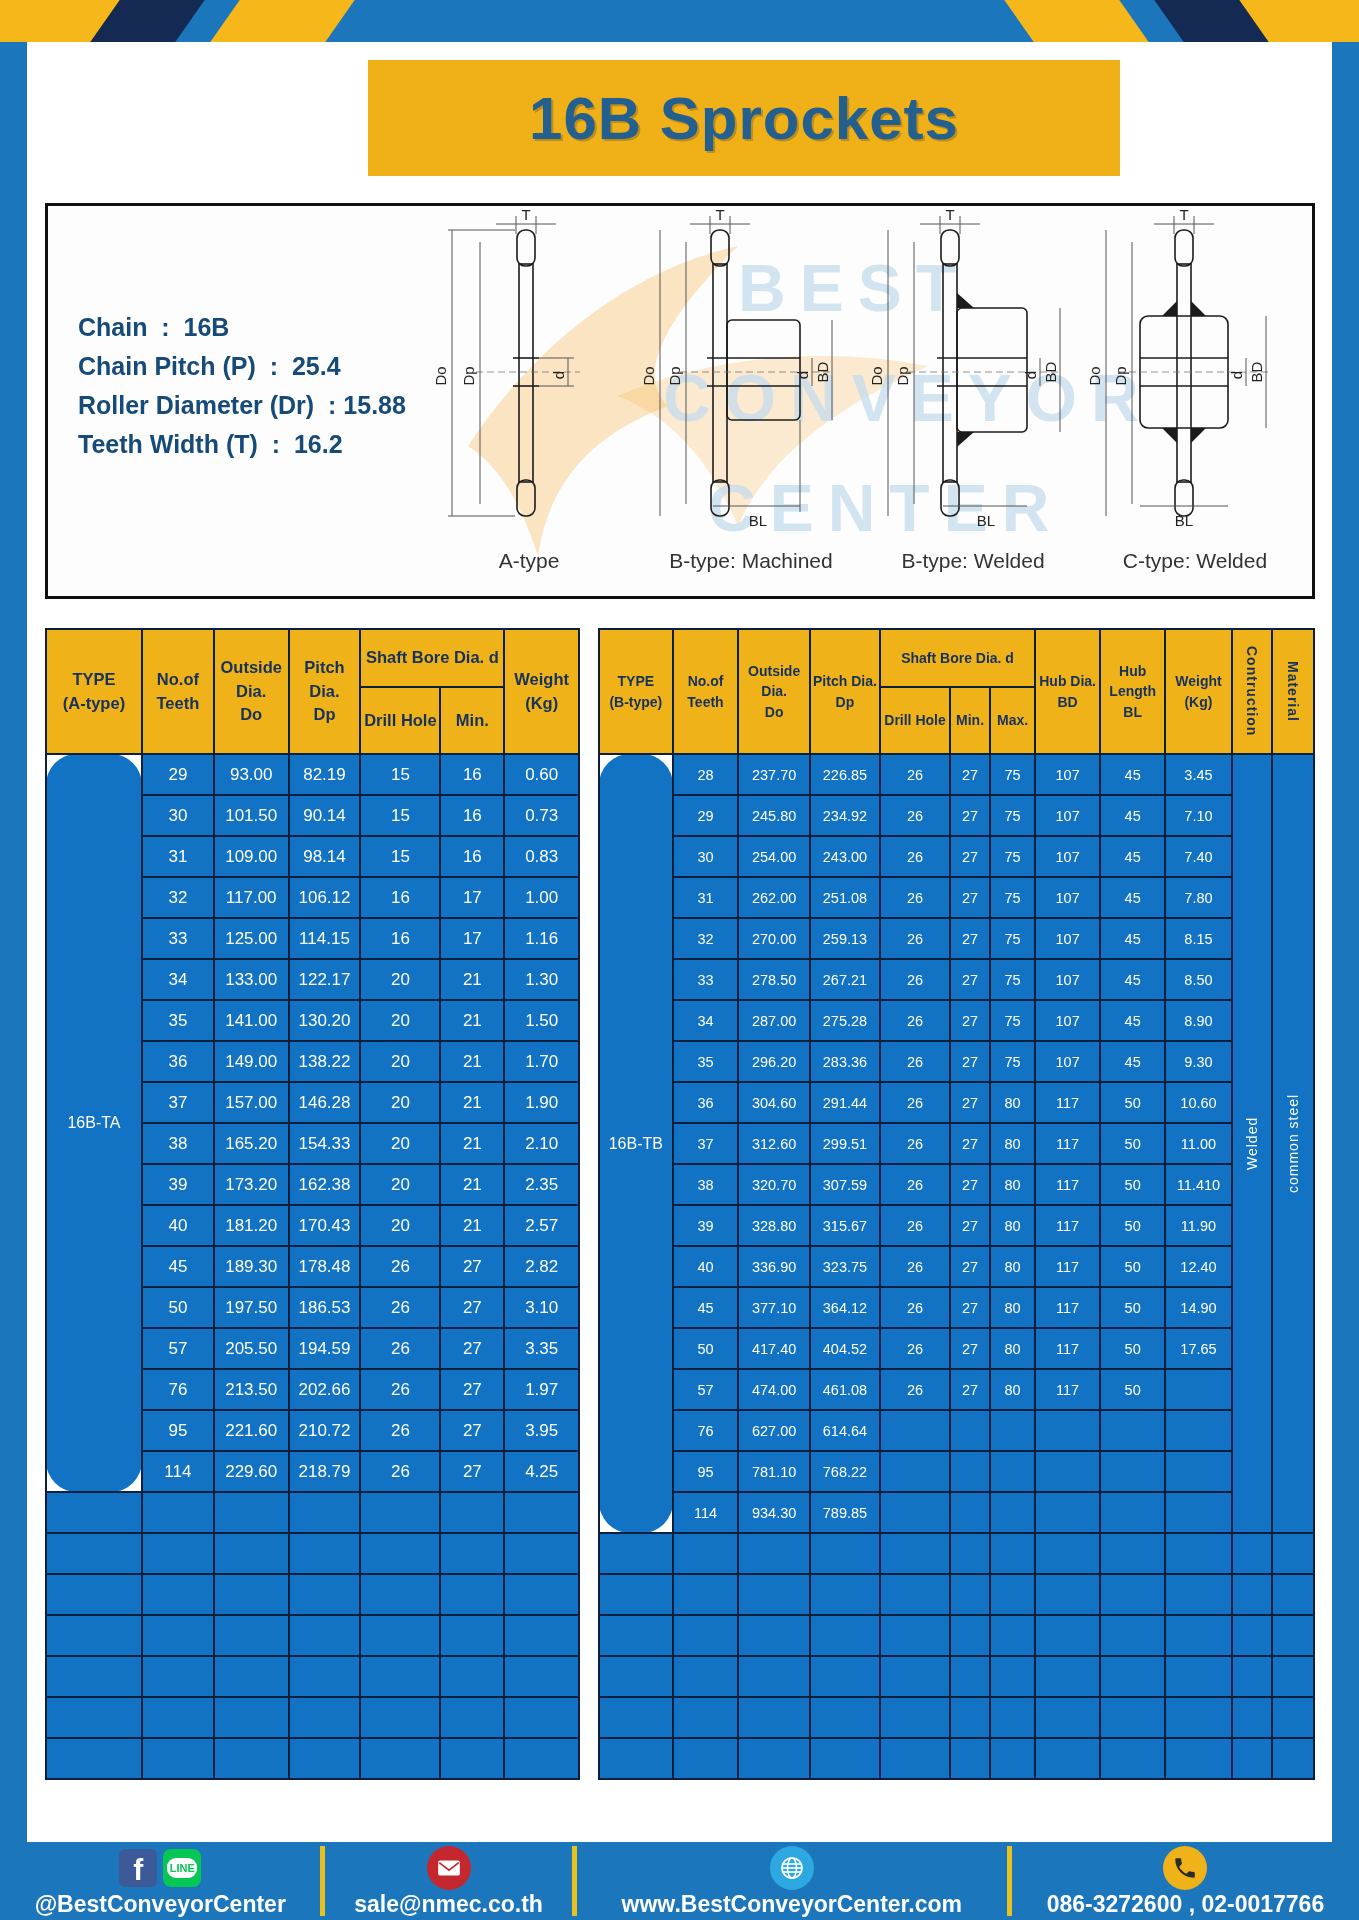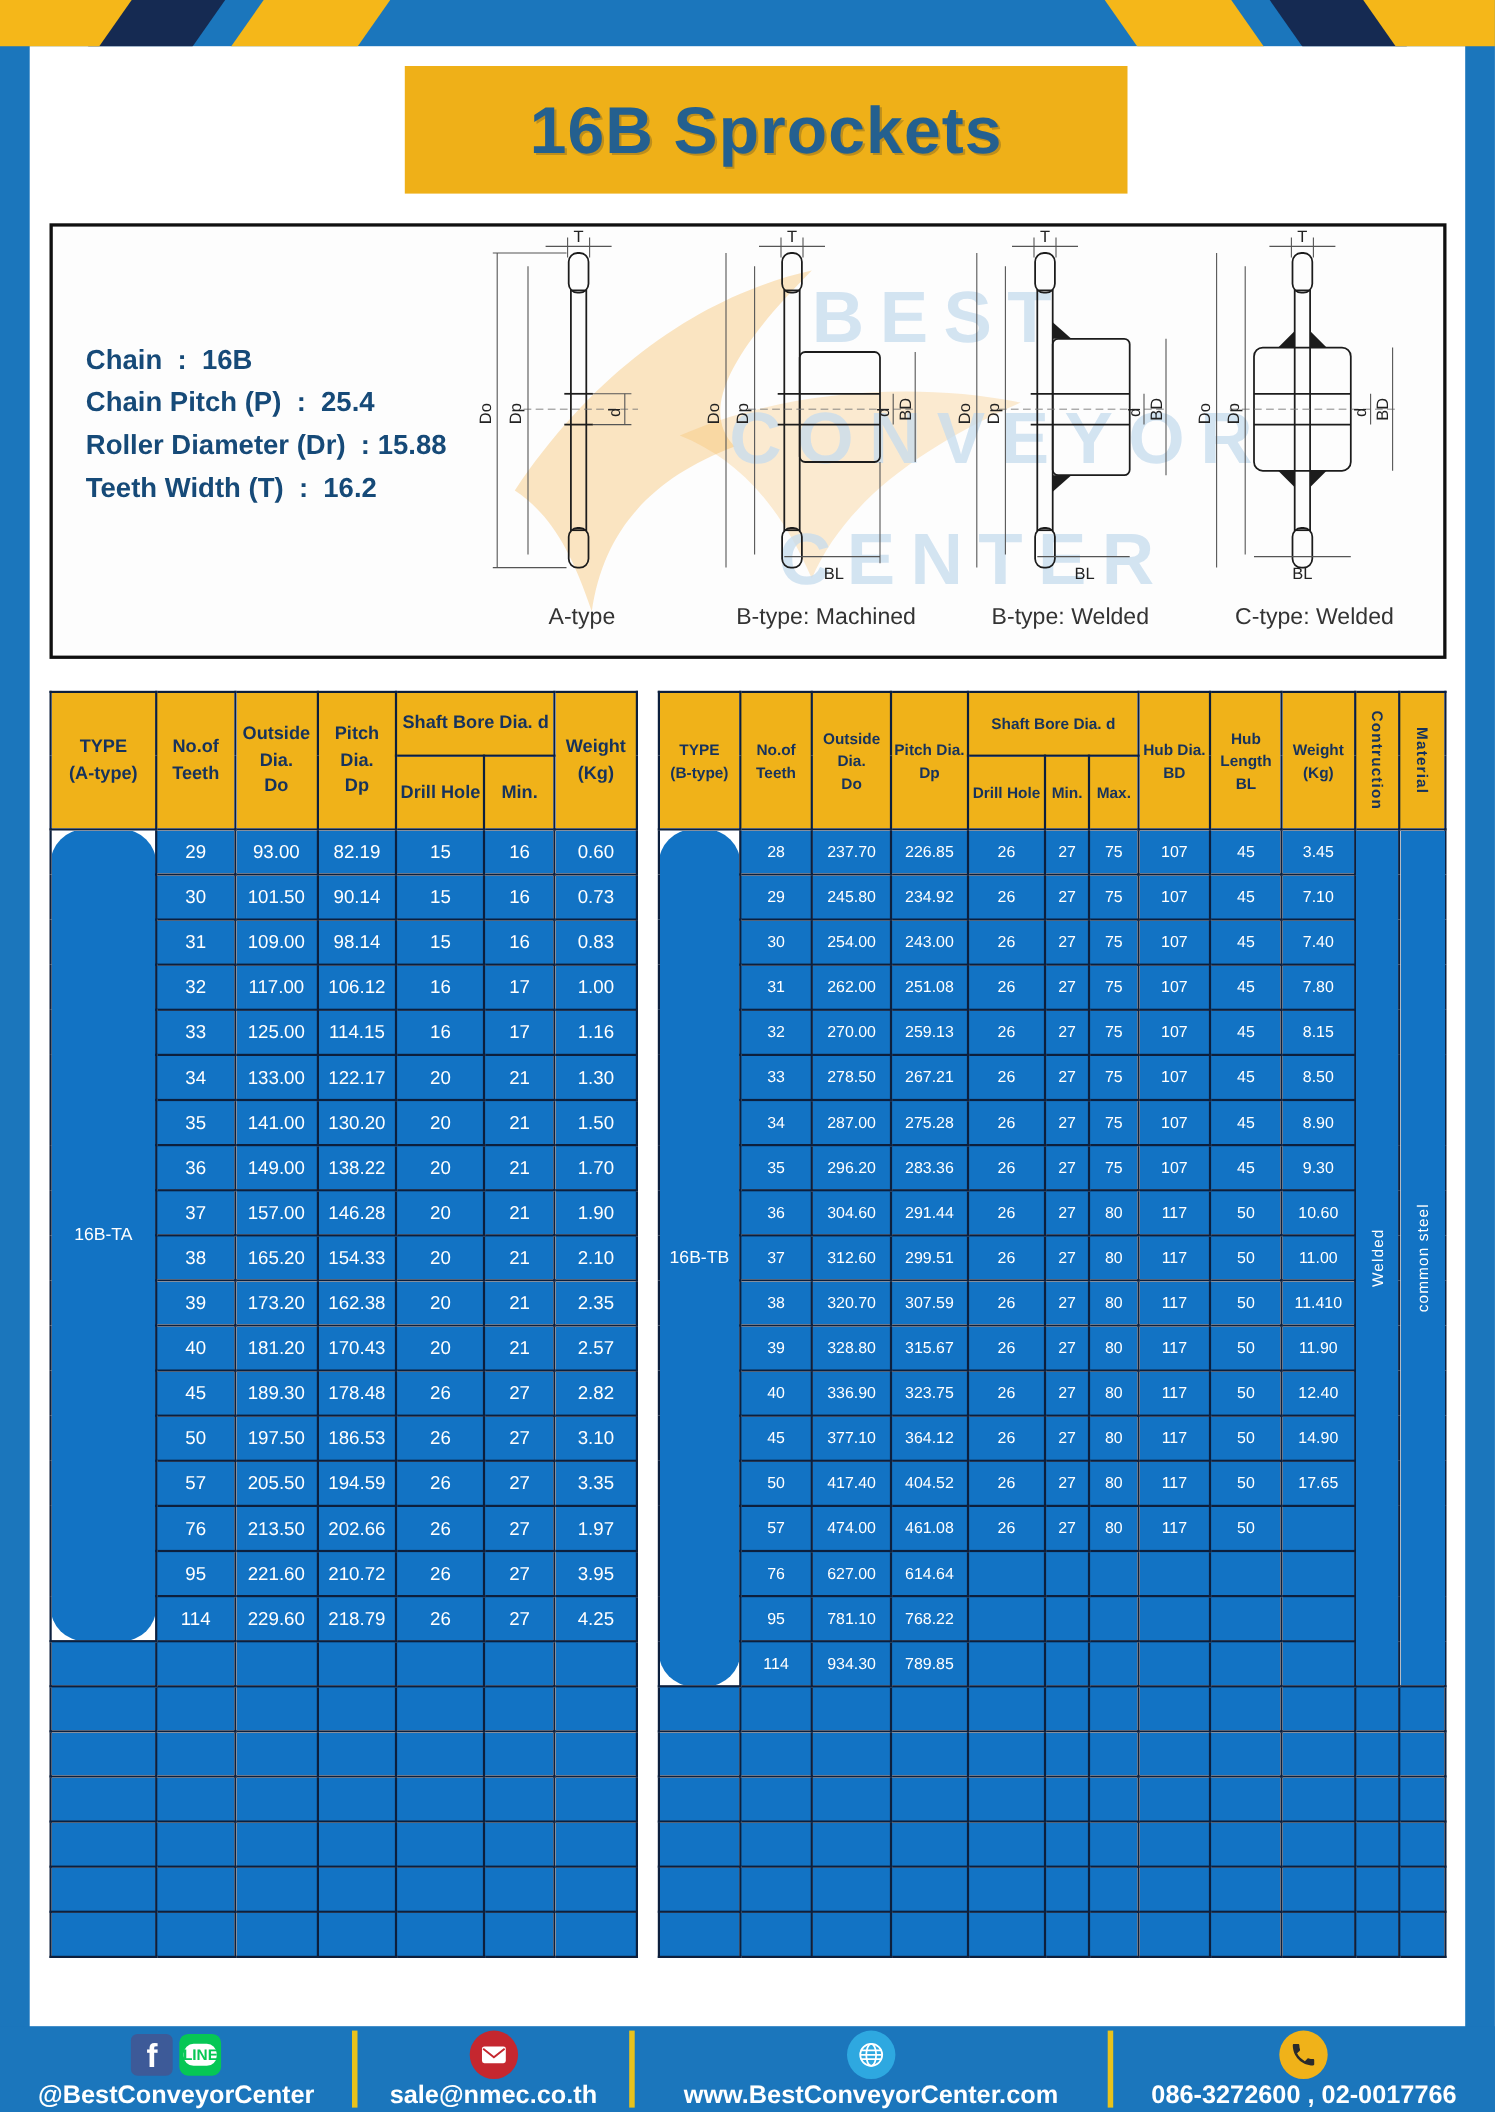--- a/index.html
+++ b/index.html
@@ -13,21 +13,21 @@
   .side-rail { position:absolute; top:0; bottom:0; width:27px; background:#1b76bc; z-index:4; }
   .side-rail.left { left:0; } .side-rail.right { right:0; }
   .top-bar { position:absolute; top:0; left:0; right:0; height:42px; background:#1b76bc; overflow:hidden; z-index:6; }
   .stripe { position:absolute; top:-6px; height:54px; }
   .stripe.y { background:#f5b719; }
   .stripe.n { background:#152a52; }
   .sk-l { transform:skewX(-35deg); }
   .sk-r { transform:skewX(35deg); }
   
   .title-banner {
-    position:absolute; left:368px; top:60px; width:657px; height:116px;
+    position:absolute; left:368px; top:60px; width:752px; height:116px;
     background:#efb018; display:flex; align-items:center; justify-content:center;
     z-index:3;
   }
   .title-banner span {
     font-size:60px; font-weight:bold; color:#24608f; letter-spacing:1px;
     text-shadow:2px 2px 0 rgba(40,40,40,.25);
   }
   
   .diagram-panel {
     position:absolute; left:45px; top:203px; width:1270px; height:396px;
@@ -69,21 +69,21 @@
   .footer { position:absolute; left:0; right:0; bottom:0; height:78px; background:#1b76bc; z-index:7;
             display:flex; align-items:stretch; }
   .f-sec { display:flex; flex-direction:column; align-items:center; justify-content:flex-start; padding-top:5px; }
   .f-sec .icons { display:flex; gap:6px; align-items:center; height:42px; }
   .f-sec .f-label { font-size:23px; font-weight:bold; color:#fff; margin-top:2px; white-space:nowrap; }
   .f-div { width:5px; background:#e8c21c; margin:4px 0; }
   .ic-fb { width:38px; height:38px; background:#3d5a98; border-radius:6px; color:#fff;
            font-size:30px; font-weight:bold; display:flex; align-items:flex-end; justify-content:center; line-height:34px; }
   .ic-line { width:38px; height:38px; background:#06c755; border-radius:8px; display:flex; align-items:center; justify-content:center; }
   .ic-line .bubble { width:30px; height:20px; background:#fff; border-radius:9px; color:#06c755;
-                     font-size:14px; font-weight:bold; display:flex; align-items:center; justify-content:center; }
+                     font-size:11px; font-weight:bold; display:flex; align-items:center; justify-content:center; }
   .circ { width:44px; height:44px; border-radius:50%; display:flex; align-items:center; justify-content:center; }
   .circ.mail { background:#c5272f; } .circ.globe { background:#2ea8e0; } .circ.phone { background:#f0b219; }
 </style>
 </head>
 <body>
 
 <div class="page">
 
   <div class="top-bar">
     <span class="stripe n sk-l" style="left:95px;width:95px;"></span>

